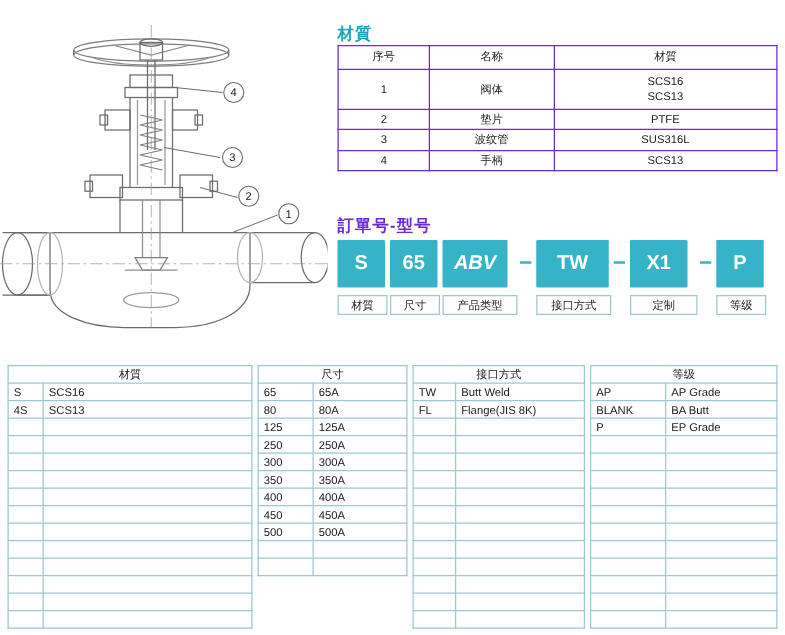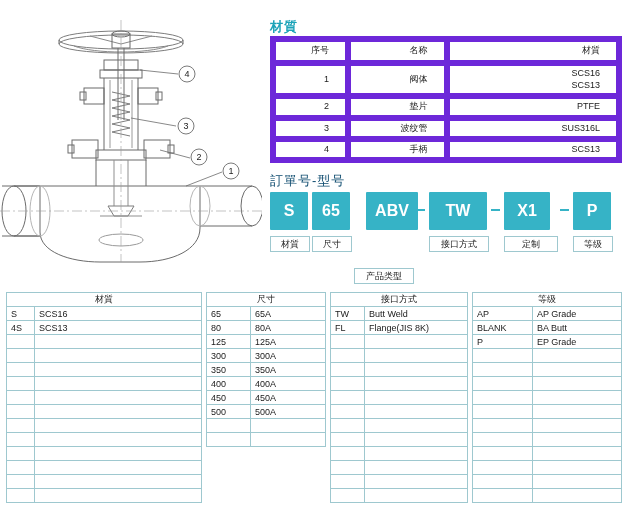--- a/index.html
+++ b/index.html
@@ -49,44 +49,44 @@
   }
   .mat-table {
     position: absolute;
     left: 270px;
     top: 36px;
     width: 352px;
     border-collapse: collapse;
     font-size: 9px;
   }
   .mat-table th, .mat-table td {
-    border: 6px solid #6d28d9;
-    text-align: right;
+    border: 1px solid #6d28d9;
+    text-align: center;
     padding: 2px 16px;
     line-height: 1.25;
     color: #1a1a1a;
   }
   .mat-table th {
     font-weight: normal;
     background: #ffffff;
     height: 14px;
   }
   .mat-table .col-no { width: 56px; }
   .mat-table .col-name { width: 96px; }
   .mat-table .col-mat { width: 200px; }
   .mat-table td.two-line { line-height: 1.3; }
 
   
   .order-title {
     position: absolute;
     left: 270px;
     top: 172px;
     font-size: 13px;
-    font-weight: normal;
-    color: #0c4a6e;
+    font-weight: bold;
+    color: #6d28d9;
     letter-spacing: 1px;
   }
   .code-row {
     position: absolute;
     left: 270px;
     top: 192px;
     width: 352px;
     height: 46px;
   }
   .code-box {
@@ -271,31 +271,31 @@
         <td>SCS13</td>
       </tr>
     </tbody>
   </table>
 
   <div class="order-title">訂單号-型号</div>
 
   <div class="code-row">
     <div class="code-box" style="left:0px;   width:38px;">S</div>
     <div class="code-box" style="left:42px;  width:38px;">65</div>
-    <div class="code-box" style="left:96px;  width:52px;">ABV</div>
+    <div class="code-box" style="left:84px;  width:52px;font-style:italic;">ABV</div>
     <div class="code-dash" style="left:146px;"></div>
     <div class="code-box" style="left:159px; width:58px;">TW</div>
     <div class="code-dash" style="left:221px;"></div>
     <div class="code-box" style="left:234px; width:46px;">X1</div>
     <div class="code-dash" style="left:290px;"></div>
     <div class="code-box" style="left:303px; width:38px;">P</div>
 
     <div class="code-label" style="left:0px;   width:38px;">材質</div>
     <div class="code-label" style="left:42px;  width:38px;">尺寸</div>
-    <div class="code-label" style="left:84px;  width:58px;margin-top:32px;">产品类型</div>
+    <div class="code-label" style="left:84px;  width:58px;">产品类型</div>
     <div class="code-label" style="left:159px; width:58px;">接口方式</div>
     <div class="code-label" style="left:234px; width:52px;">定制</div>
     <div class="code-label" style="left:303px; width:38px;">等级</div>
   </div>
 
   <div class="bottom">
 
     <table class="btable t-mat">
       <colgroup>
           <col class="c1">
@@ -383,20 +383,24 @@
           </tr>
         <tr>
             <td>80</td>
             <td>80A</td>
           </tr>
         <tr>
             <td>125</td>
             <td>125A</td>
           </tr>
         <tr>
+            <td>250</td>
+            <td>250A</td>
+          </tr>
+        <tr>
             <td>300</td>
             <td>300A</td>
           </tr>
         <tr>
             <td>350</td>
             <td>350A</td>
           </tr>
         <tr>
             <td>400</td>
             <td>400A</td>

